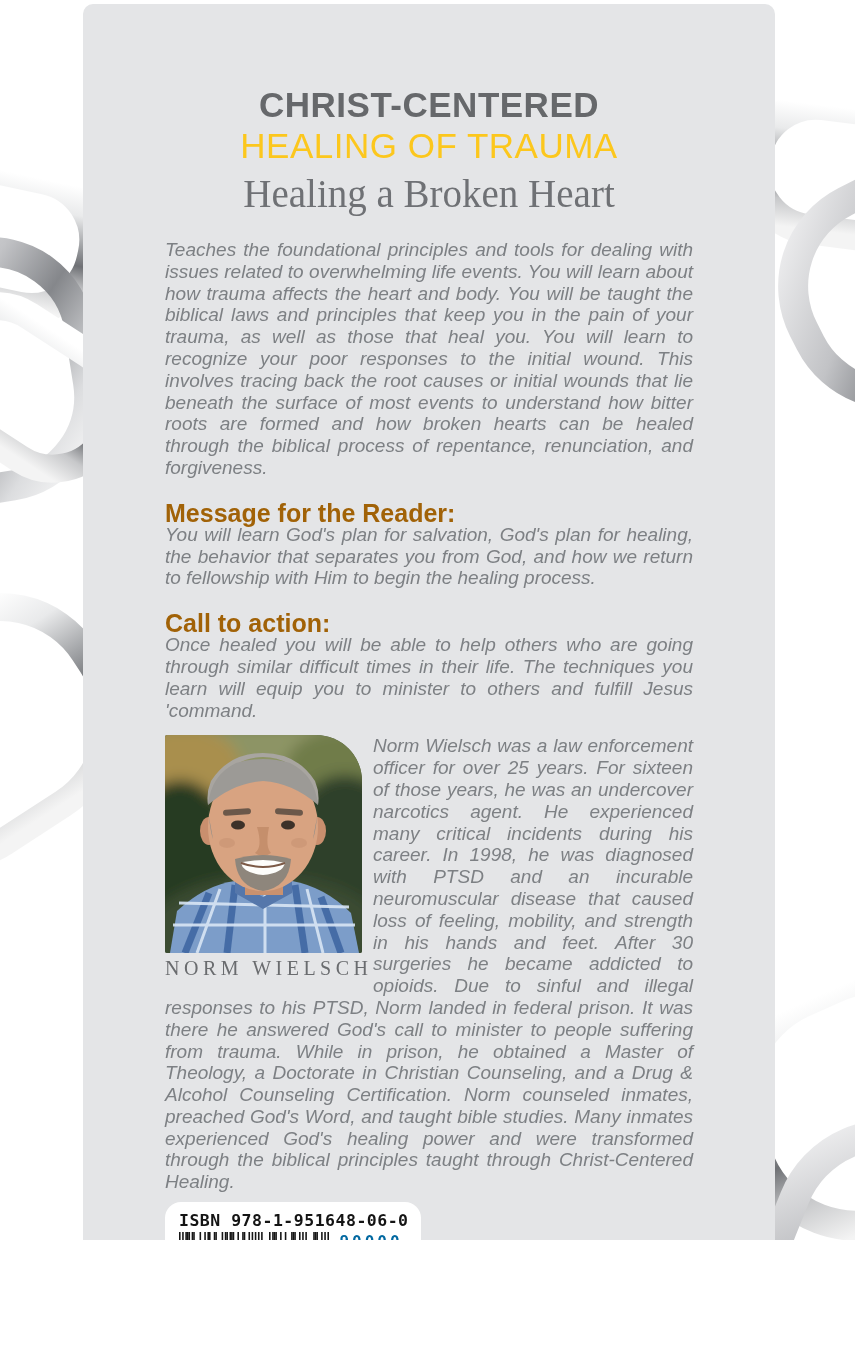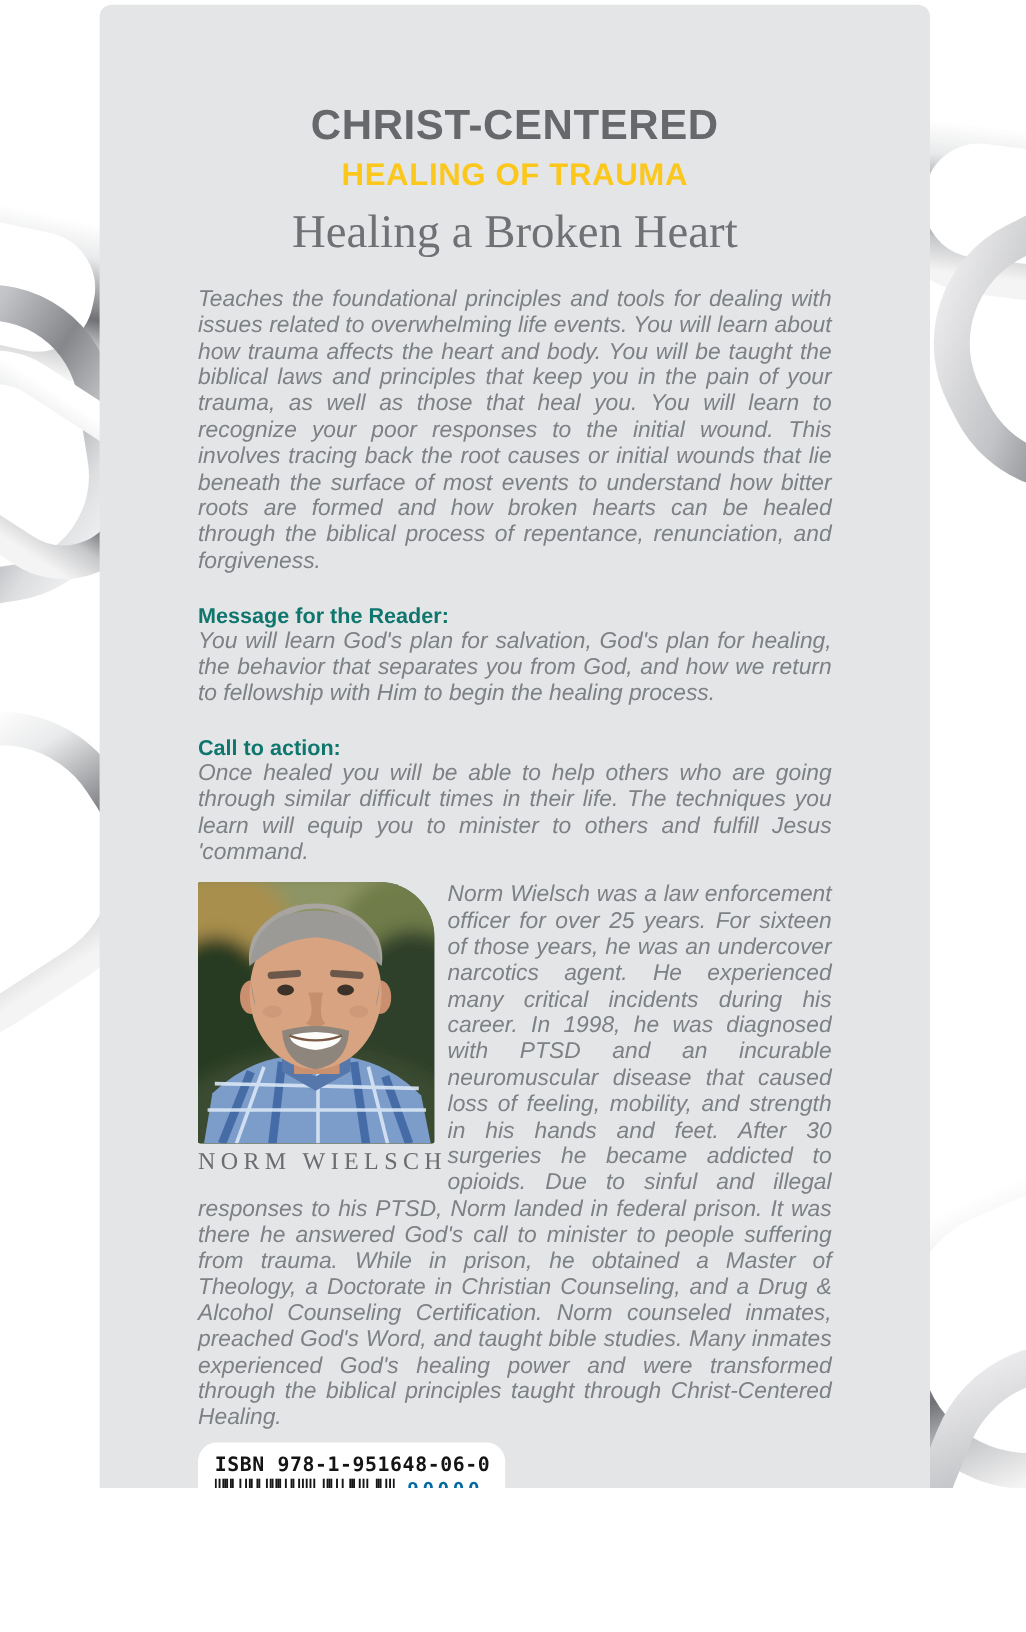--- a/index.html
+++ b/index.html
@@ -6,27 +6,27 @@
   body{width:855px;height:1360px;background:#ffffff;font-family:"Liberation Sans",sans-serif;}
   .page{position:relative;width:855px;height:1240px;overflow:hidden;background:#ffffff;}
   .chains{position:absolute;left:0;top:0;z-index:0;}
   .panel{
     position:absolute;left:83px;top:4px;width:692px;height:1356px;
     background:#e4e5e7;border-radius:10px 10px 0 0;z-index:1;
     box-sizing:border-box;padding:0 82px;
   }
   .title-block{margin-top:80px;text-align:center;}
   .t1{font-size:35px;font-weight:bold;letter-spacing:.5px;color:#66686b;line-height:41px;}
-  .t2{font-size:26px;font-weight:bold;letter-spacing:.5px;color:#fcc71d;line-height:41px;}
+  .t2{font-size:35px;font-weight:normal;letter-spacing:.5px;color:#fcc71d;line-height:41px;}
   .subtitle{font-family:"Liberation Serif",serif;font-size:39px;color:#6f7175;line-height:50px;margin-top:3px;}
   p{margin:0;}
   .body-text{font-size:19px;line-height:21.8px;color:#7d8084;text-align:justify;font-style:italic;}
   .desc{margin-top:20px;}
   .sec{margin-top:23px;}
-  .sec-h{font-size:18px;line-height:22px;font-weight:bold;color:#0f766e;}
+  .sec-h{font-size:25px;line-height:22px;font-weight:bold;color:#a16207;}
   .sec-b{font-style:italic;}
   .bio{margin-top:14px;}
   .photo-card{float:left;width:197px;margin-right:11px;margin-bottom:4px;}
   .photo{width:197px;height:218px;border-radius:2px 46px 2px 2px;overflow:hidden;background:#4a5b3a;}
   .photo svg{display:block;}
   .caption{font-family:"Liberation Serif",serif;font-size:20px;letter-spacing:4.5px;color:#6a6c6f;margin-top:4px;white-space:nowrap;text-align:right;}
   .bio-text{font-size:19px;line-height:21.8px;}
   .bottom-row{display:flex;justify-content:space-between;align-items:flex-start;margin-top:9px;}
   .bio2{width:276px;}
   .barcode-box{

